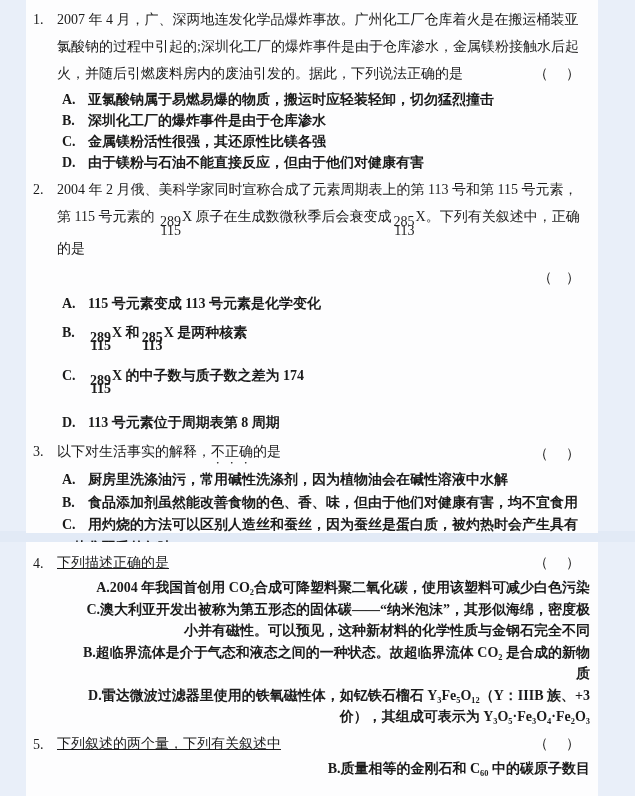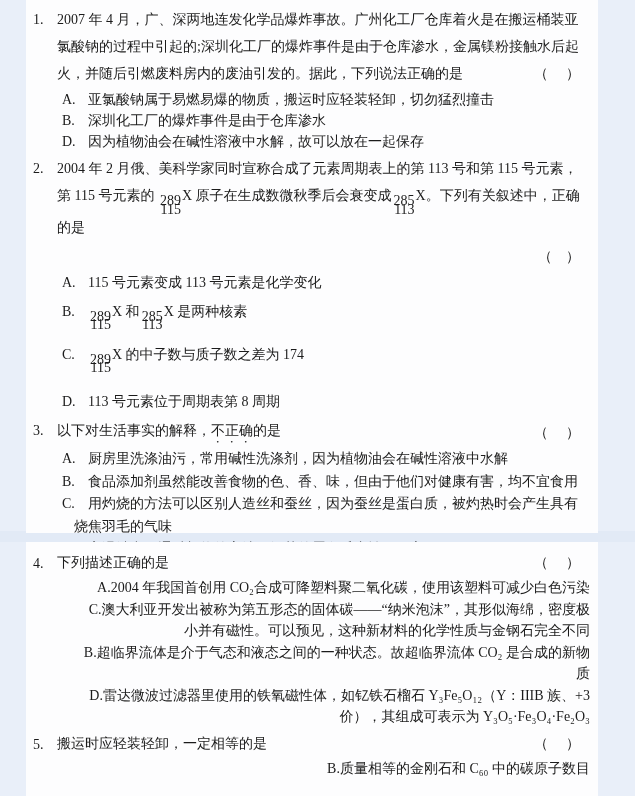--- a/index.html
+++ b/index.html
@@ -25,24 +25,24 @@
   }
   .page-1{top:0;height:533px;}
   .page-2{top:542px;height:254px;padding-top:8px;}
   .page-gap{
     position:absolute;left:0;top:531px;width:635px;height:11px;
     background:#e2eaf6;
   }
   .q{position:relative;margin-bottom:3px;}
   .qnum{position:absolute;left:-24px;top:0;line-height:27px;}
   .stem{position:relative;line-height:27px;padding-right:4px;}
-  .page-2 .stem{line-height:25px;}
+  .page-2 .stem{line-height:25px;text-decoration:underline;}
   .bracket{position:absolute;right:8px;bottom:0;letter-spacing:2px;white-space:nowrap;}
   .bracket-line{text-align:right;padding-right:10px;line-height:27px;margin-top:2px;}
-  .opts{margin-left:5px;margin-top:2px;}
+  .opts{margin-left:5px;margin-top:2px;font-weight:bold;}
   .opt{position:relative;line-height:22.5px;padding-left:12px;}
   .opt-label{display:inline-block;width:26px;margin-left:-12px;}
   .q-1 .opt{line-height:21px;}
   .page-2 .opt{line-height:21.5px;text-align:right;}
   .q-2 .opt-1{margin-top:6px;}
   .q-2 .opt-2{margin-top:14px;}
   .q-2 .opt-3{margin-top:18px;margin-bottom:4px;}
   .iso{
     display:inline-flex;flex-direction:column;align-items:flex-end;
     font-size:14px;line-height:8.5px;
@@ -63,21 +63,22 @@
 
     <div class="q q-1">
       <span class="qnum">1.</span>
       <div class="stem">
         <span>2007 年 4 月，广、深两地连发化学品爆炸事故。广州化工厂仓库着火是在搬运桶装亚氯酸钠的过程中引起的;深圳化工厂的爆炸事件是由于仓库渗水，金属镁粉接触水后起火，并随后引燃废料房内的废油引发的。据此，下列说法正确的是</span>
         <span class="bracket">（　）</span>
       </div>
       <div class="opts">
         <div class="opt opt-0"><span class="opt-label">A.</span><span class="opt-text">亚氯酸钠属于易燃易爆的物质，搬运时应轻装轻卸，切勿猛烈撞击</span></div>
         <div class="opt opt-1"><span class="opt-label">B.</span><span class="opt-text">深圳化工厂的爆炸事件是由于仓库渗水</span></div>
-        <div class="opt opt-3"><span class="opt-label">D.</span><span class="opt-text">因为植物油会在碱性溶液中水解，故可以放在一起保存</span></div>
+        <div class="opt opt-2"><span class="opt-label">C.</span><span class="opt-text">金属镁粉活性很强，其还原性比镁各强</span></div>
+        <div class="opt opt-3"><span class="opt-label">D.</span><span class="opt-text">由于镁粉与石油不能直接反应，但由于他们对健康有害</span></div>
       </div>
     </div>
 
     <div class="q q-2">
       <span class="qnum">2.</span>
       <div class="stem">
         <span>2004 年 2 月俄、美科学家同时宣称合成了元素周期表上的第 113 号和第 115 号元素，第 115 号元素的 <span class="iso">
               <span>289</span>
               <span>115</span>
             </span>X 原子在生成数微秋季后会衰变成<span class="iso">
@@ -130,21 +131,21 @@
         <div class="opt opt-0"><span class="opt-label">A.</span><span class="opt-text">2004 年我国首创用 CO₂合成可降塑料聚二氧化碳，使用该塑料可减少白色污染</span></div>
         <div class="opt opt-2"><span class="opt-label">C.</span><span class="opt-text">澳大利亚开发出被称为第五形态的固体碳——“纳米泡沫”，其形似海绵，密度极小并有磁性。可以预见，这种新材料的化学性质与金钢石完全不同</span></div>
         <div class="opt opt-1"><span class="opt-label">B.</span><span class="opt-text">超临界流体是介于气态和液态之间的一种状态。故超临界流体 CO₂ 是合成的新物质</span></div>
         <div class="opt opt-3"><span class="opt-label">D.</span><span class="opt-text">雷达微波过滤器里使用的铁氧磁性体，如钇铁石榴石 Y₃Fe₅O₁₂（Y：IIIB 族、+3 价），其组成可表示为 Y₃O₅·Fe₃O₄·Fe₂O₃</span></div>
       </div>
     </div>
 
     <div class="q q-5">
       <span class="qnum">5.</span>
       <div class="stem">
-        <span>搬运时应轻装轻卸，一定相等的是</span>
+        <span>下列叙述的两个量，下列有关叙述中</span>
         <span class="bracket">（　）</span>
       </div>
       <div class="opts">
         <div class="opt opt-1"><span class="opt-label">B.</span><span class="opt-text">质量相等的金刚石和 C₆₀ 中的碳原子数目</span></div>
 
       </div>
     </div>
   </div>
 </div>
 

